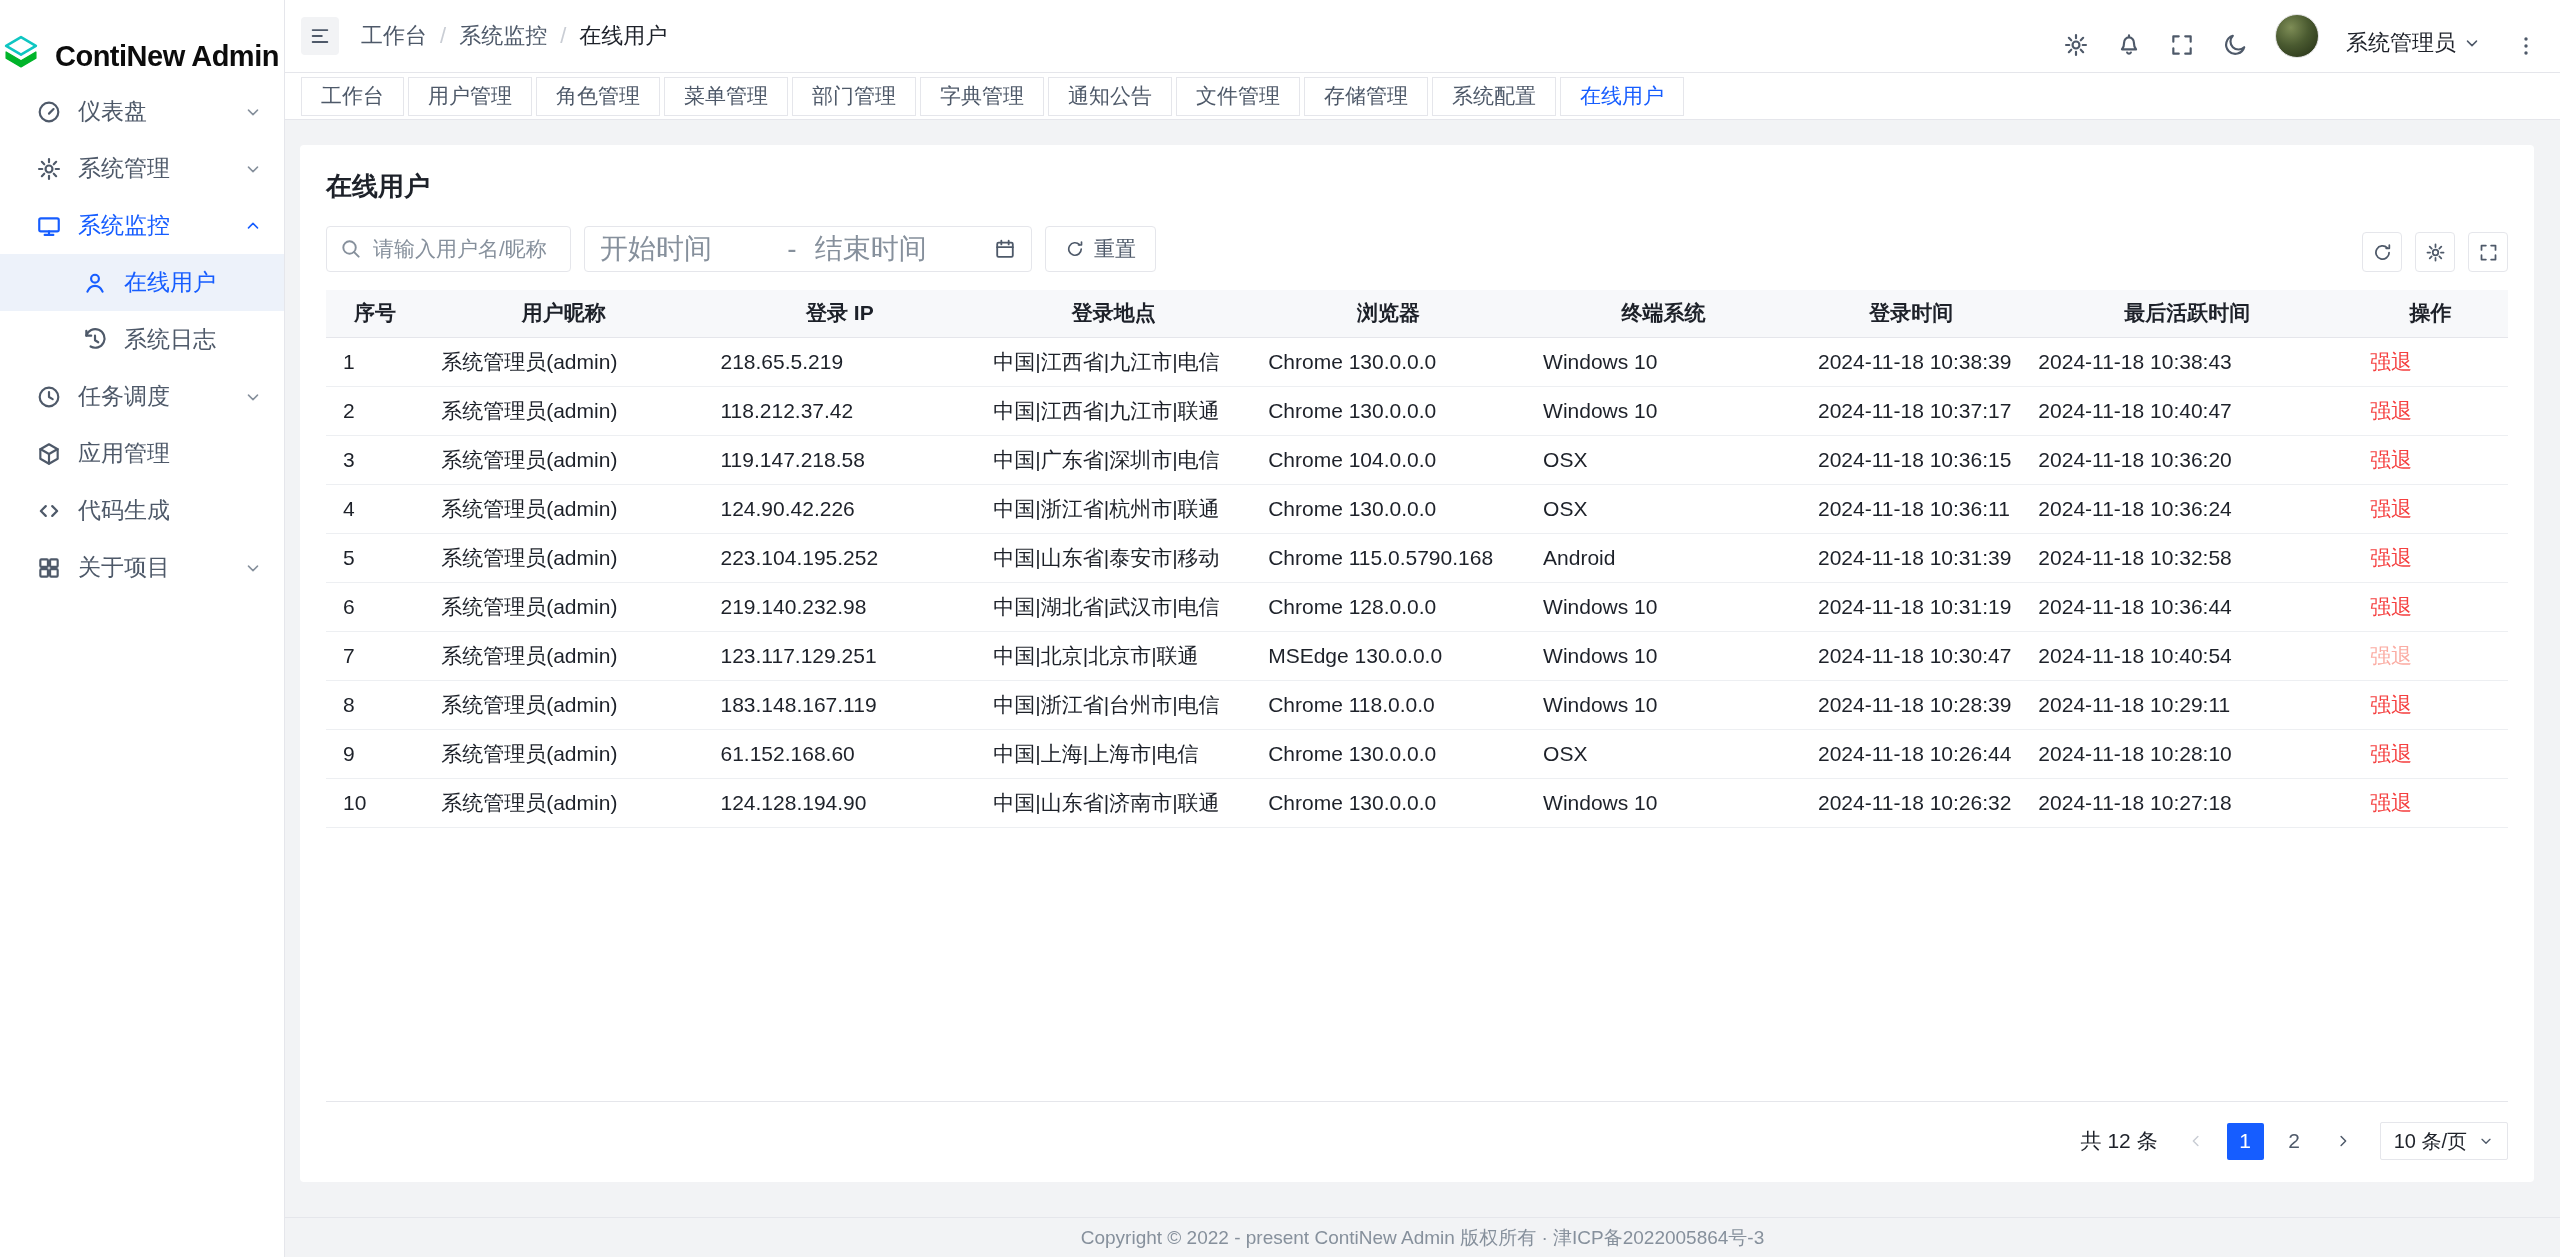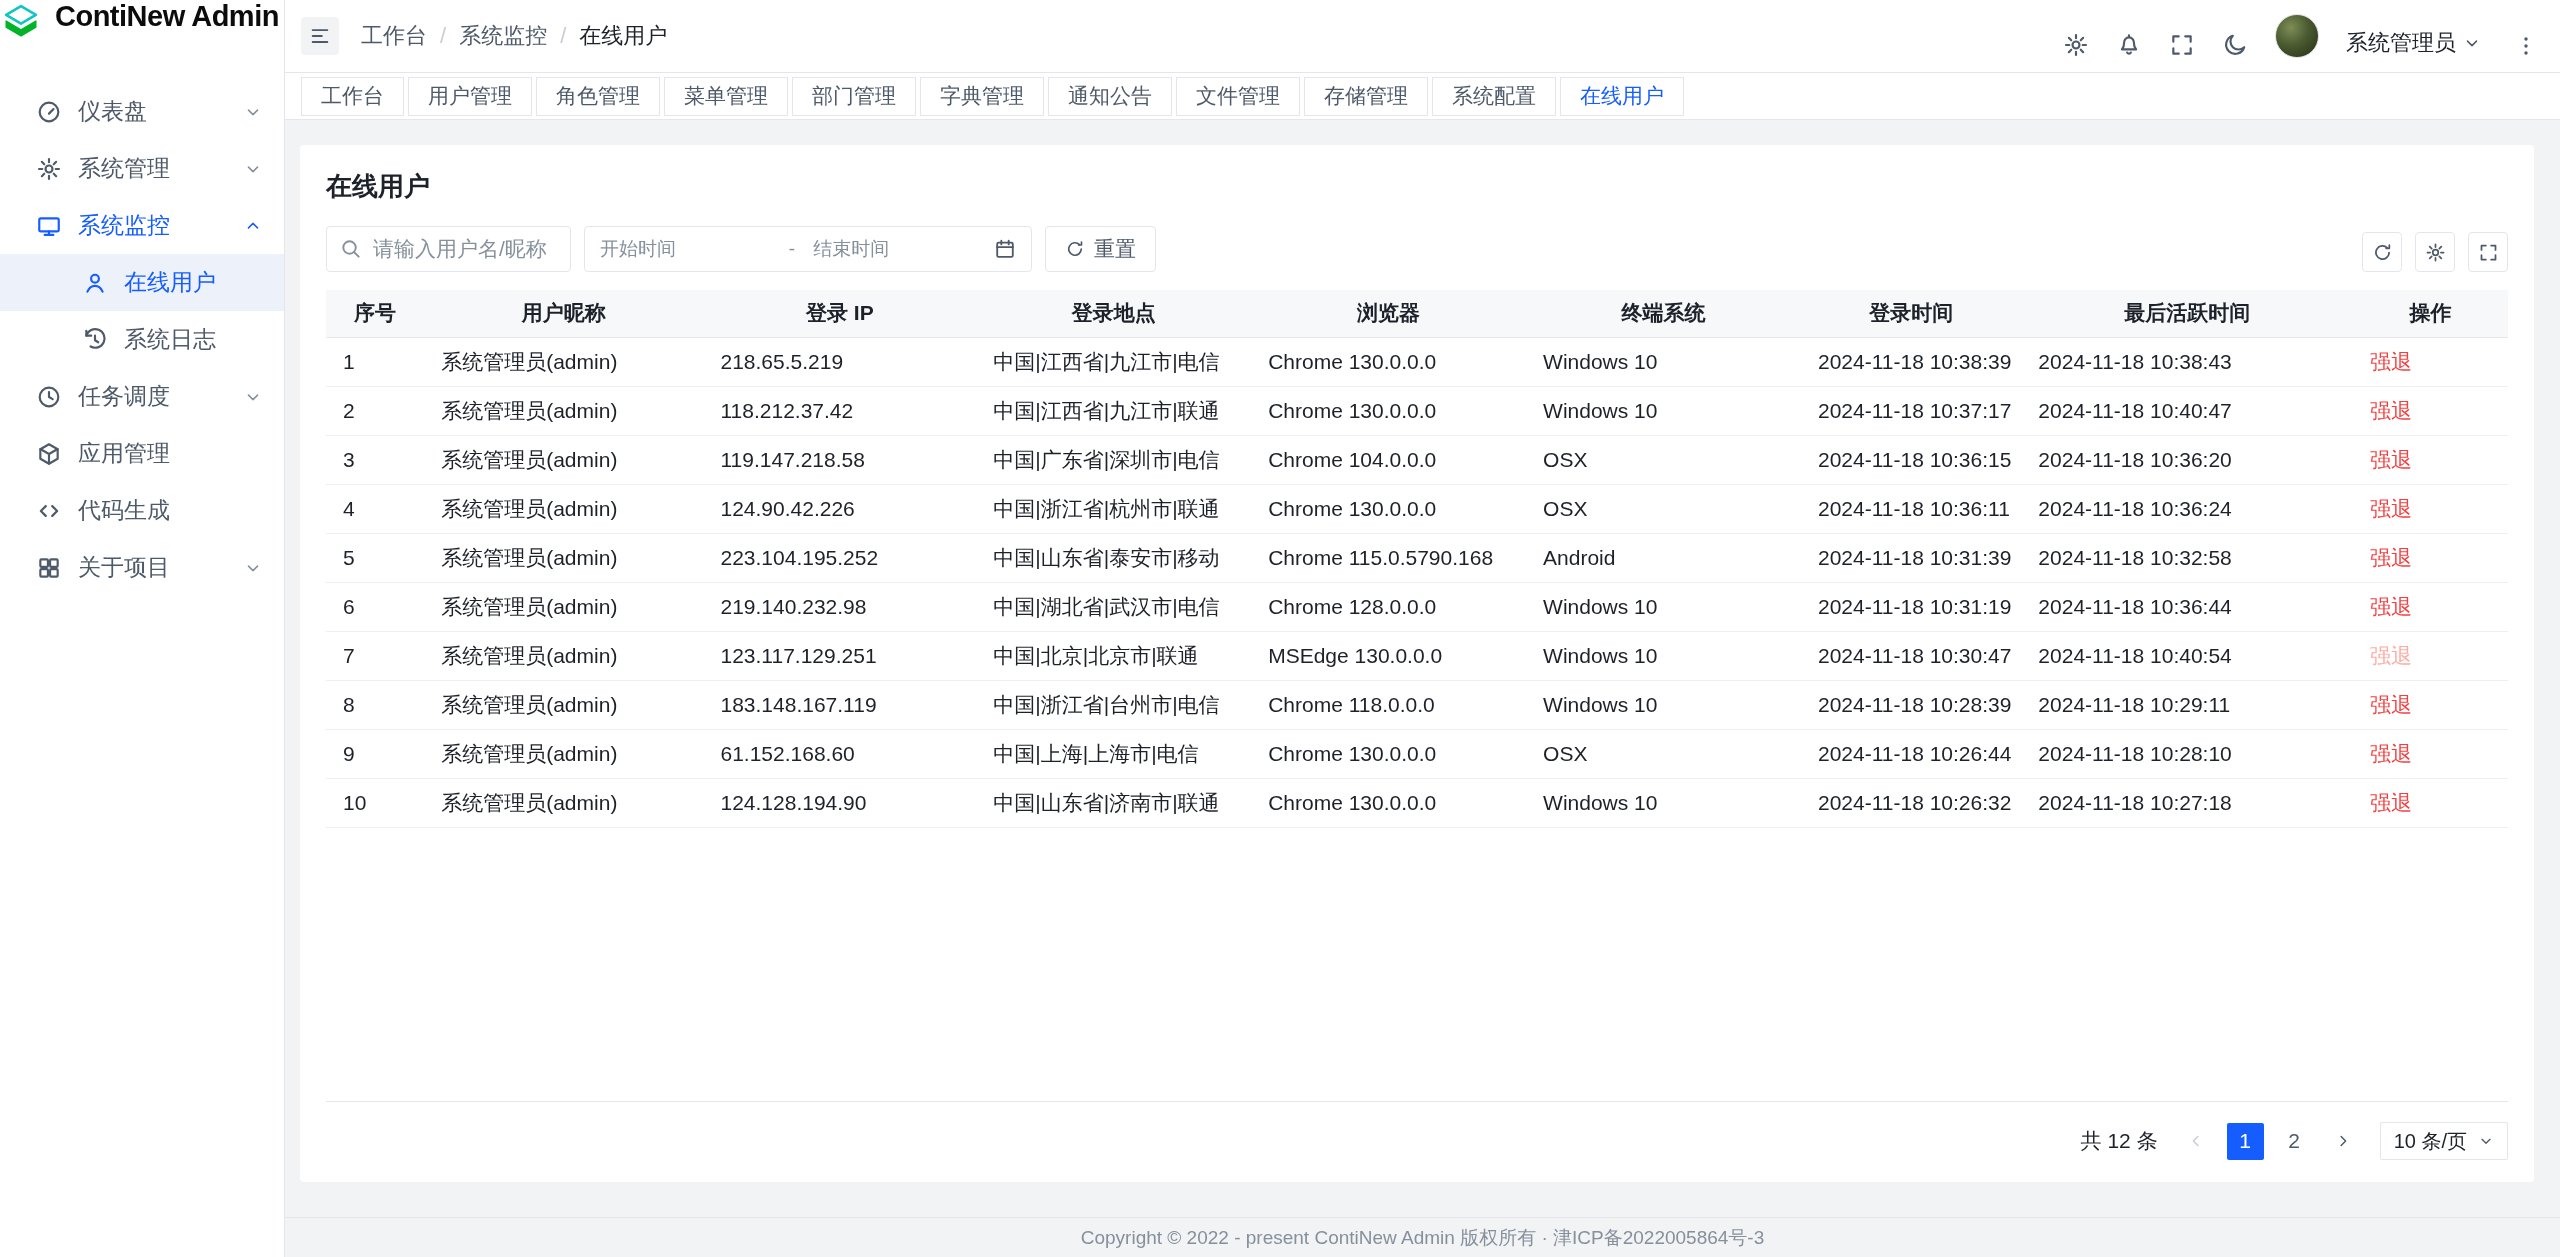--- a/index.html
+++ b/index.html
@@ -10,21 +10,21 @@
   }
   *{box-sizing:border-box;margin:0;padding:0}
   html,body{width:2560px;height:1257px;overflow:hidden;background:#fff;
     font-family:"Liberation Sans",sans-serif;color:var(--t1)}
   .icn{display:inline-flex;align-items:center;justify-content:center}
   .icn svg{width:24px;height:24px}
   .app{display:flex;width:100%;height:100%}
 
   
   .sidebar{width:285px;flex-shrink:0;background:#fff;border-right:1px solid var(--border);display:flex;flex-direction:column}
-  .logo{height:73px;display:flex;align-items:flex-start;gap:13px;flex-shrink:0}
+  .logo{height:73px;display:flex;align-items:flex-end;gap:13px;flex-shrink:0}
   .logo svg{width:42px;height:42px}
   .logo-title{font-size:29px;font-weight:700;color:#0c0c0c;letter-spacing:-0.5px}
   .menu{padding-top:10px;overflow:hidden}
   .menu-item{height:57px;display:flex;align-items:center;gap:16px;padding:0 22px 0 36px;font-size:23px;color:var(--t2);cursor:pointer;white-space:nowrap}
   .menu-item .mi-icon svg{width:26px;height:26px}
   .mi-chevron{margin-left:auto;color:var(--t3)}
   .mi-chevron svg{width:18px;height:18px}
   .menu-item.parent-active{color:var(--primary)}
   .menu-item.parent-active .mi-chevron{color:inherit}
   .menu-item.sub{padding-left:82px}
@@ -57,21 +57,21 @@
   .main{flex:1;min-height:0;background:var(--bg);padding:25px 26px 35px 15px;display:flex}
   .card{flex:1;min-height:0;background:#fff;border-radius:4px;padding:24px 26px 22px;display:flex;flex-direction:column}
   .page-title{font-size:26px;font-weight:600;color:var(--t1)}
 
   .toolbar{margin-top:22px;display:flex;align-items:flex-end;gap:13px;flex-shrink:0}
   .search-box{position:relative;width:245px}
   .search-box input{width:100%;height:46px;border:1px solid var(--border);border-radius:4px;padding:0 12px 0 46px;font-size:21px;color:var(--t1);outline:none;background:#fff}
   .search-box input::placeholder{color:var(--t3)}
   .search-icon{position:absolute;left:13px;top:11px;color:var(--t3)}
   .search-icon svg{width:23px;height:23px}
-  .range-picker{width:448px;height:46px;border:1px solid var(--border);border-radius:4px;display:flex;align-items:center;padding:0 15px;font-size:19px;color:var(--t3);cursor:pointer;background:#fff}
+  .range-picker{width:448px;height:46px;border:1px solid var(--border);border-radius:4px;display:flex;align-items:center;padding:0 15px;font-size:28px;color:var(--t3);cursor:pointer;background:#fff}
   .rp-start{flex:1}
   .rp-sep{padding:0 8px}
   .rp-end{flex:1;padding-left:10px}
   .range-picker .icn{color:var(--t2)}
   .range-picker .icn svg{width:22px;height:22px}
   .reset-btn{height:46px;padding:0 19px;border:1px solid var(--border);border-radius:4px;background:#fff;display:flex;align-items:center;gap:9px;font-size:21px;color:var(--t2);cursor:pointer}
   .reset-btn .icn svg{width:20px;height:20px}
   .toolbar-spacer{flex:1}
   .tool-btn{width:40px;height:40px;border:1px solid var(--border);border-radius:4px;background:#fff;display:flex;align-items:center;justify-content:center;color:var(--t2);cursor:pointer}
   .tool-btn svg{width:21px;height:21px}

